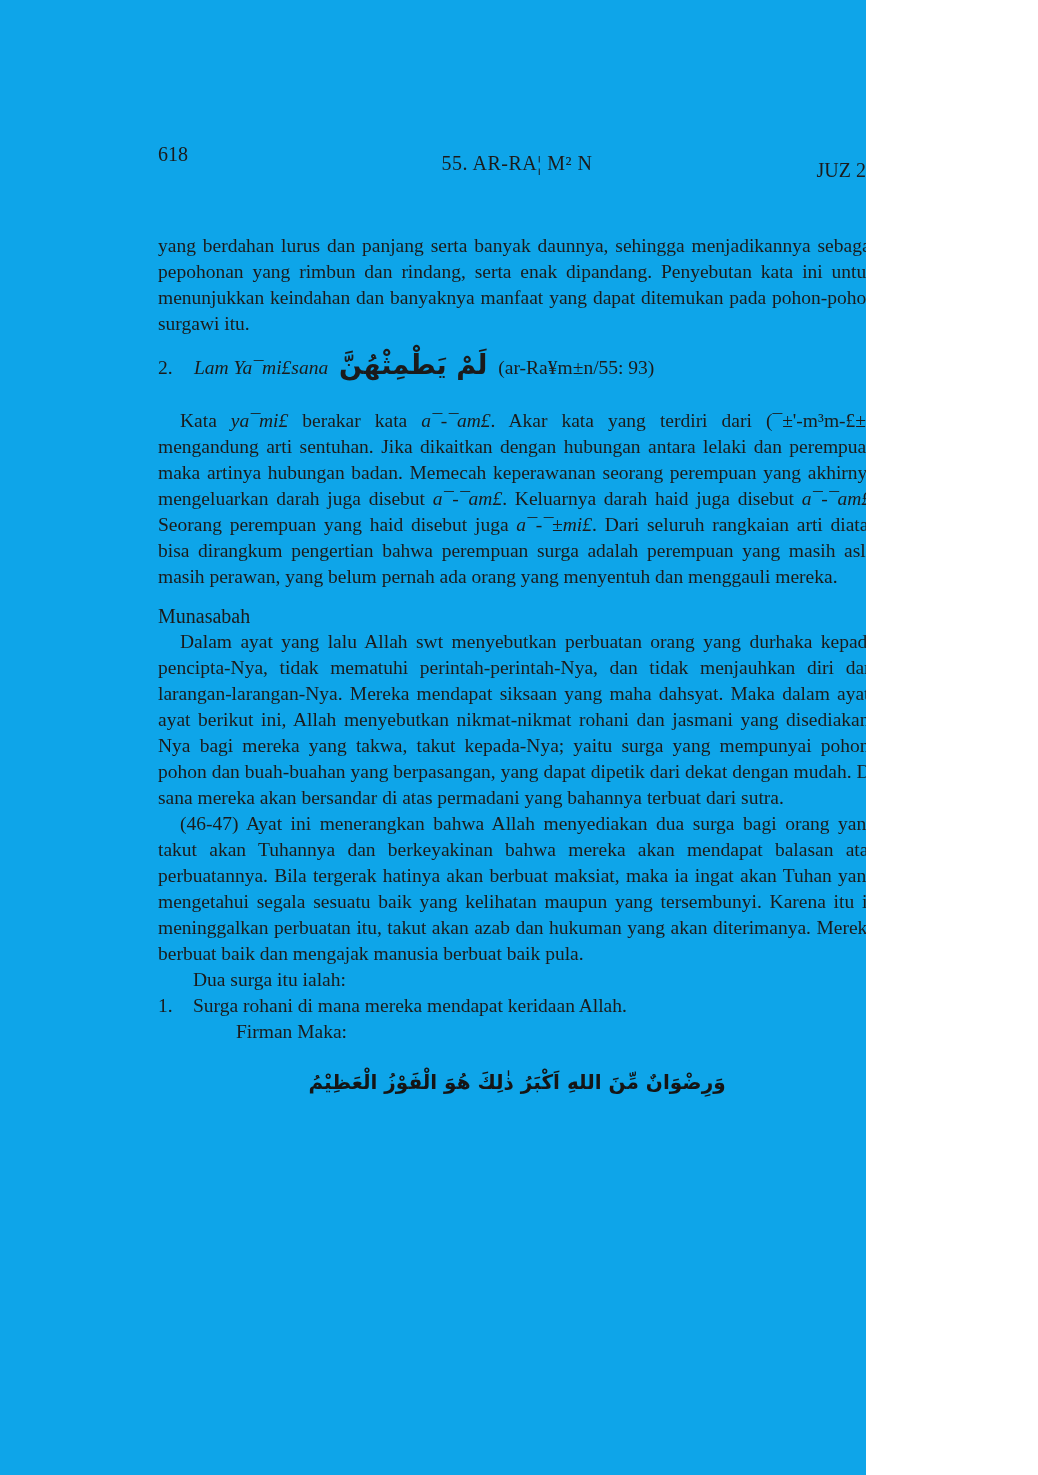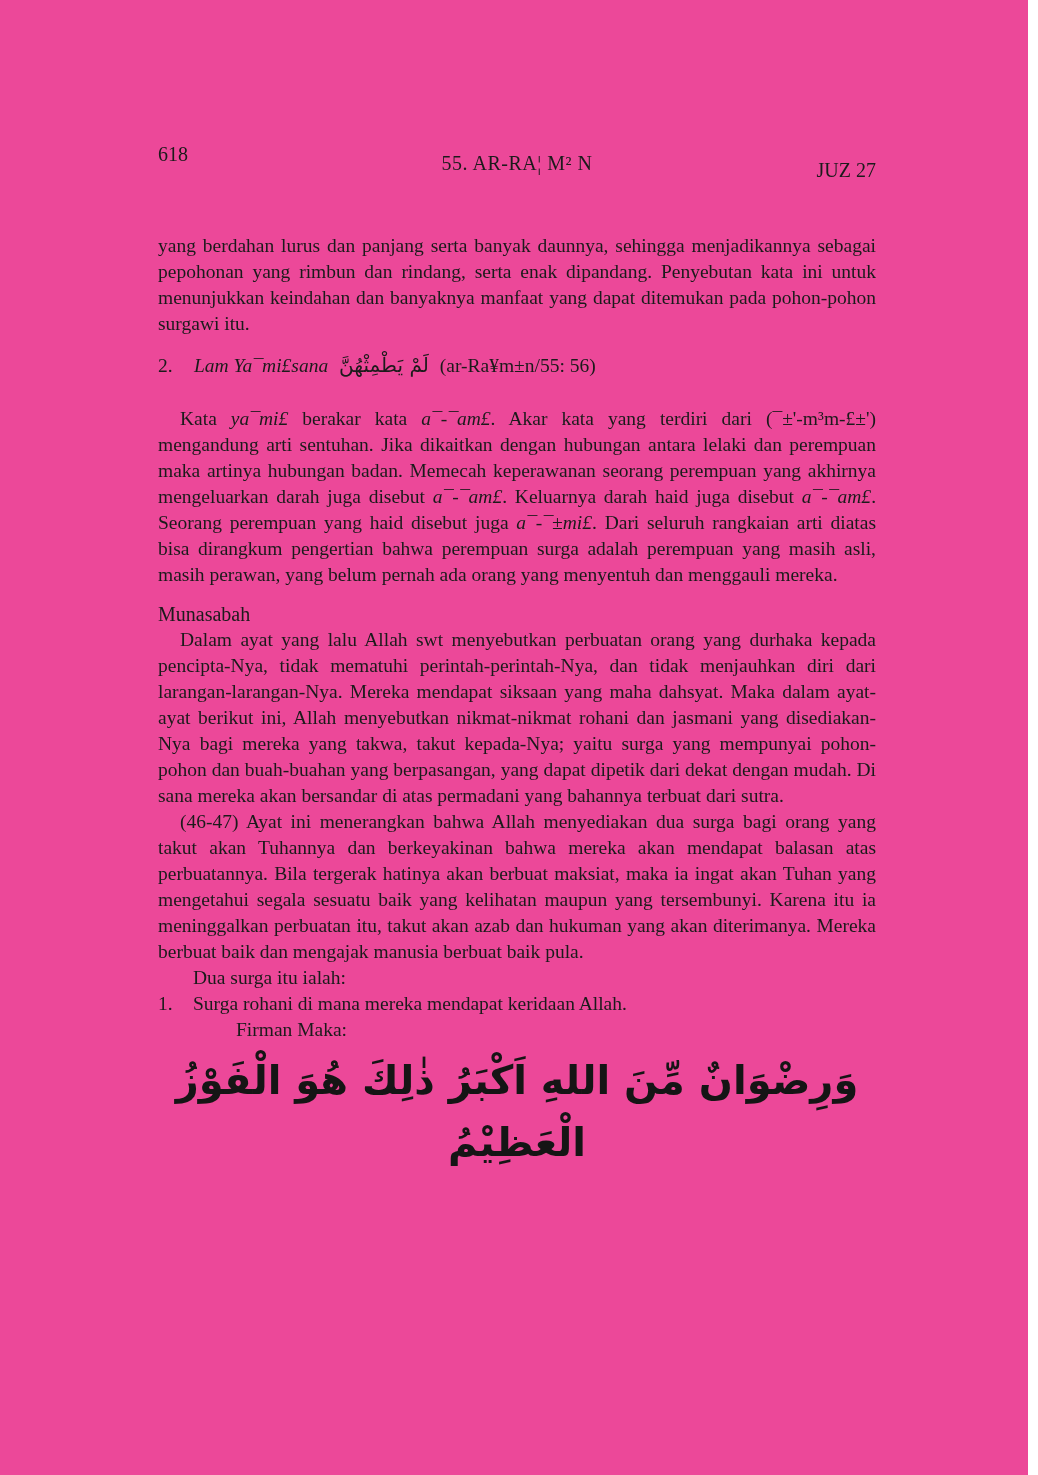--- a/index.html
+++ b/index.html
@@ -1,21 +1,21 @@
 <!DOCTYPE html>
 <html lang="id"><head>
 <meta charset="utf-8">
 <style>
   html, body { margin: 0; padding: 0; }
   body { background: #ffffff; }
   .page {
     position: relative;
-    width: 1028px;
+    width: 866px;
     height: 1475px;
-    background: #ec4899;
+    background: #0ea5e9;
     font-family: "Liberation Serif", serif;
     color: #1b1b1b;
     overflow: hidden;
   }
   .content {
     position: absolute;
     left: 158px;
     top: 0;
     width: 718px;
   }
@@ -33,41 +33,41 @@
   p, h2 { margin: 0; font-size: 19.5px; line-height: 26px; font-weight: normal; }
   .just { text-align: justify; }
 
   .p-continuation { margin-top: 66px; }
 
   .term-line { margin-top: 15px; text-align: left; white-space: nowrap; }
   .term-num  { display: inline-block; min-width: 36px; }
   .italic    { font-style: italic; }
   .arabic-inline {
     font-family: "DejaVu Sans", sans-serif;
-    font-size: 20px;
+    font-size: 27px;
     line-height: 26px;
-    font-weight: normal;
+    font-weight: bold;
     padding: 0 6px;
   }
 
   .p-term      { margin-top: 27px; text-indent: 22px; }
   .heading     { margin-top: 13px; font-weight: normal; font-size: 20px; }
   .p-body      { text-indent: 22px; }
   .h-tafsir    { margin-top: 17px; }
   .p-leadin    { text-indent: 35px; text-align: left; }
   .p-listitem  { text-align: left; }
   .li-num      { display: inline-block; width: 35px; }
   .p-firman    { padding-left: 78px; text-align: left; }
 
   .arabic-quote {
     margin-top: 6px;
     text-align: center;
     direction: rtl;
     font-family: "DejaVu Sans", sans-serif;
-    font-size: 40px;
+    font-size: 20px;
     line-height: 62px;
     font-weight: bold;
     color: #151515;
   }
   .p-translation { margin-top: 9px; margin-left: 18px; }
 </style>
 </head>
 <body>
 
 <div class="page">
@@ -77,21 +77,21 @@
       <span class="pg-num">618</span>
       <span class="chapter">55. AR-RA¦ M² N</span>
       <span class="juz">JUZ 27</span>
     </div>
 
     <p class="p-continuation just">yang berdahan lurus dan panjang serta banyak daunnya, sehingga menjadikannya sebagai pepohonan yang rimbun dan rindang, serta enak dipandang. Penyebutan kata ini untuk menunjukkan keindahan dan banyaknya manfaat yang dapat ditemukan pada pohon-pohon surgawi itu.</p>
 
     <p class="term-line">
       <span class="term-num">2.</span><span class="italic">Lam Ya¯mi£sana</span>
       <span class="arabic-inline" dir="rtl" lang="ar">لَمْ يَطْمِثْهُنَّ</span>
-      <span>(ar-Ra¥m±n/55: 56)</span>
+      <span>(ar-Ra¥m±n/55: 93)</span>
     </p>
 
     <p class="p-term just"><span>Kata </span><span class="italic">ya¯mi£</span><span> berakar kata </span><span class="italic">a¯-¯am£</span><span>. Akar kata yang terdiri dari (¯±'-m³m-£±') mengandung arti sentuhan. Jika dikaitkan dengan hubungan antara lelaki dan perempuan maka artinya hubungan badan. Memecah keperawanan seorang perempuan yang akhirnya mengeluarkan darah juga disebut </span><span class="italic">a¯-¯am£</span><span>. Keluarnya darah haid juga disebut </span><span class="italic">a¯-¯am£</span><span>. Seorang perempuan yang haid disebut juga </span><span class="italic">a¯-¯±mi£</span><span>. Dari seluruh rangkaian arti diatas bisa dirangkum pengertian bahwa perempuan surga adalah perempuan yang masih asli, masih perawan, yang belum pernah ada orang yang menyentuh dan menggauli mereka.</span></p>
 
     <h2 class="heading">Munasabah</h2>
     <p class="p-body just">Dalam ayat yang lalu Allah swt menyebutkan perbuatan orang yang durhaka kepada pencipta-Nya, tidak mematuhi perintah-perintah-Nya, dan tidak menjauhkan diri dari larangan-larangan-Nya. Mereka mendapat siksaan yang maha dahsyat. Maka dalam ayat-ayat berikut ini, Allah menyebutkan nikmat-nikmat rohani dan jasmani yang disediakan-Nya bagi mereka yang takwa, takut kepada-Nya; yaitu surga yang mempunyai pohon-pohon dan buah-buahan yang berpasangan, yang dapat dipetik dari dekat dengan mudah. Di sana mereka akan bersandar di atas permadani yang bahannya terbuat dari sutra.</p>
 
     <p class="p-body just">(46-47) Ayat ini menerangkan bahwa Allah menyediakan dua surga bagi orang yang takut akan Tuhannya dan berkeyakinan bahwa mereka akan mendapat balasan atas perbuatannya. Bila tergerak hatinya akan berbuat maksiat, maka ia ingat akan Tuhan yang mengetahui segala sesuatu baik yang kelihatan maupun yang tersembunyi. Karena itu ia meninggalkan perbuatan itu, takut akan azab dan hukuman yang akan diterimanya. Mereka berbuat baik dan mengajak manusia berbuat baik pula.</p>
 
     <p class="p-leadin">Dua surga itu ialah:</p>

